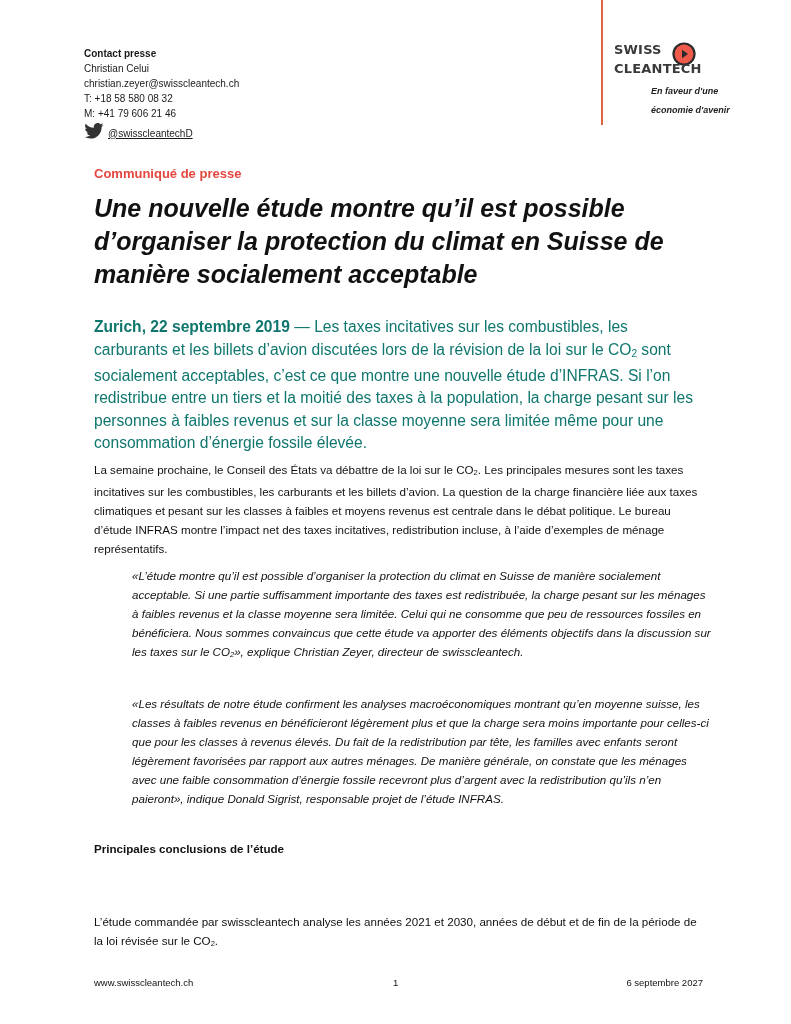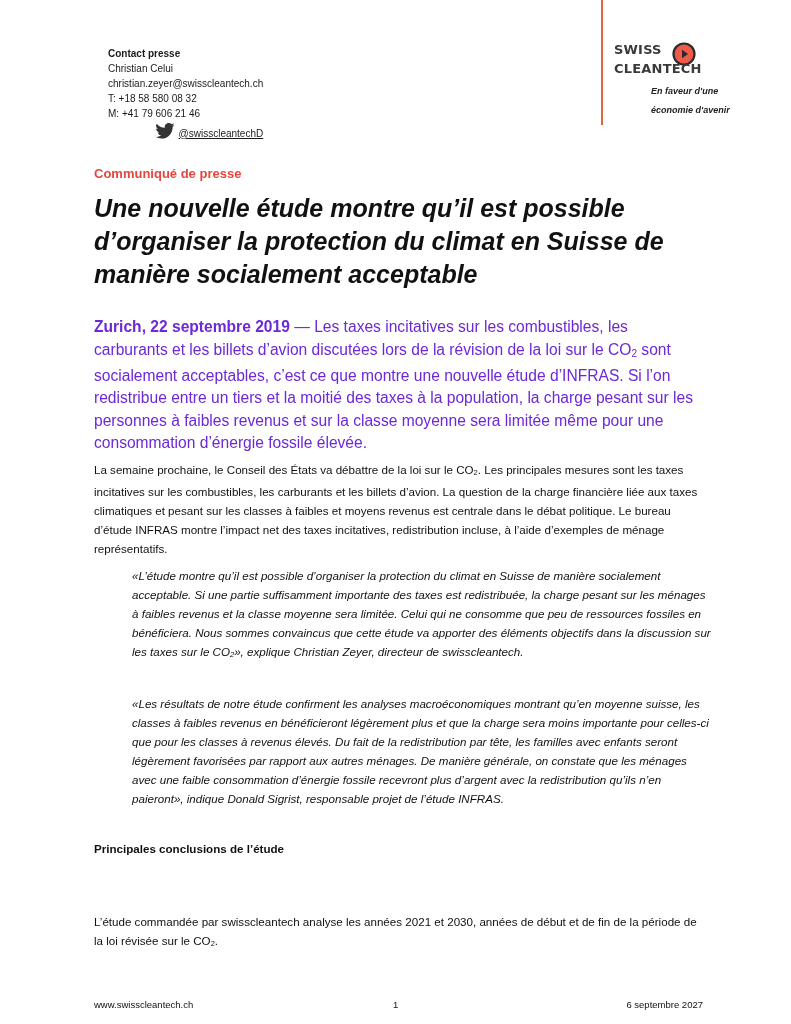--- a/index.html
+++ b/index.html
@@ -1,51 +1,51 @@
 <!DOCTYPE html>
 <html><head>
 <meta charset="utf-8">
 <style>
   html, body { margin: 0; padding: 0; background: #ffffff; }
   body { width: 791px; height: 1024px; position: relative; overflow: hidden;
          font-family: "Liberation Sans", "DejaVu Sans", sans-serif; color: #111; }
   .abs { position: absolute; }
 
   
-  .contact { left: 108px; top: 46px; font-size: 10px; line-height: 15px; color: #1a1a1a; }
+  .contact { left: 84px; top: 46px; font-size: 10px; line-height: 15px; color: #1a1a1a; }
   .contact .ttl { font-weight: bold; }
   .contact .row { white-space: nowrap; }
-  .twitter-row { display: flex; align-items: center; gap: 4px; margin-top: 2px; justify-content: flex-end; }
+  .twitter-row { display: flex; align-items: center; gap: 4px; margin-top: 2px; }
   .twitter-row a { color: #1a1a1a; text-decoration: underline; }
 
   
   .vline { left: 601px; top: 0; width: 2px; height: 125px; background: #e0643e; }
   .logo { left: 614px; top: 40px; }
   .logo .brand { font-family: "DejaVu Sans", sans-serif; font-weight: bold; font-size: 13px;
                  line-height: 19px; color: #3a3a3a; letter-spacing: 0.2px; }
   .logo .tag { font-size: 9px; font-style: italic; font-weight: bold; line-height: 11px;
                color: #222; margin-top: 8px; margin-left: 37px; }
   .play { left: 672px; top: 42px; width: 24px; height: 24px; }
 
   
   .kicker { left: 94px; top: 166px; font-size: 13px; font-weight: bold; color: #e5463d; }
   .title { left: 94px; top: 192px; width: 600px; font-size: 25px; line-height: 33px;
            font-weight: bold; font-style: italic; color: #111; }
 
   
-  .lead { left: 94px; top: 316px; width: 610px; font-size: 15.6px; line-height: 22.5px; color: #6d28d9; }
+  .lead { left: 94px; top: 316px; width: 610px; font-size: 15.6px; line-height: 22.5px; color: #0f766e; }
   .lead b { font-weight: bold; }
 
   .p { left: 94px; width: 610px; font-size: 11.6px; line-height: 19px; color: #111; }
   .quote { left: 132px; width: 580px; font-size: 11.6px; line-height: 19px; font-style: italic; color: #111; }
   .sub { left: 94px; top: 842px; font-size: 11.6px; font-weight: bold; color: #111; }
 
   sub { font-size: 0.65em; vertical-align: -0.15em; }
 
-  .footer { top: 999px; font-size: 9.5px; color: #111; }
+  .footer { top: 977px; font-size: 9.5px; color: #111; }
 </style>
 </head>
 <body>
 
 <div class="abs contact">
   <div class="row ttl">Contact presse</div>
   <div class="row">Christian Celui</div>
   <div class="row">christian.zeyer@swisscleantech.ch</div>
   <div class="row">T: +18 58 580 08 32</div>
   <div class="row">M: +41 79 606 21 46</div>

